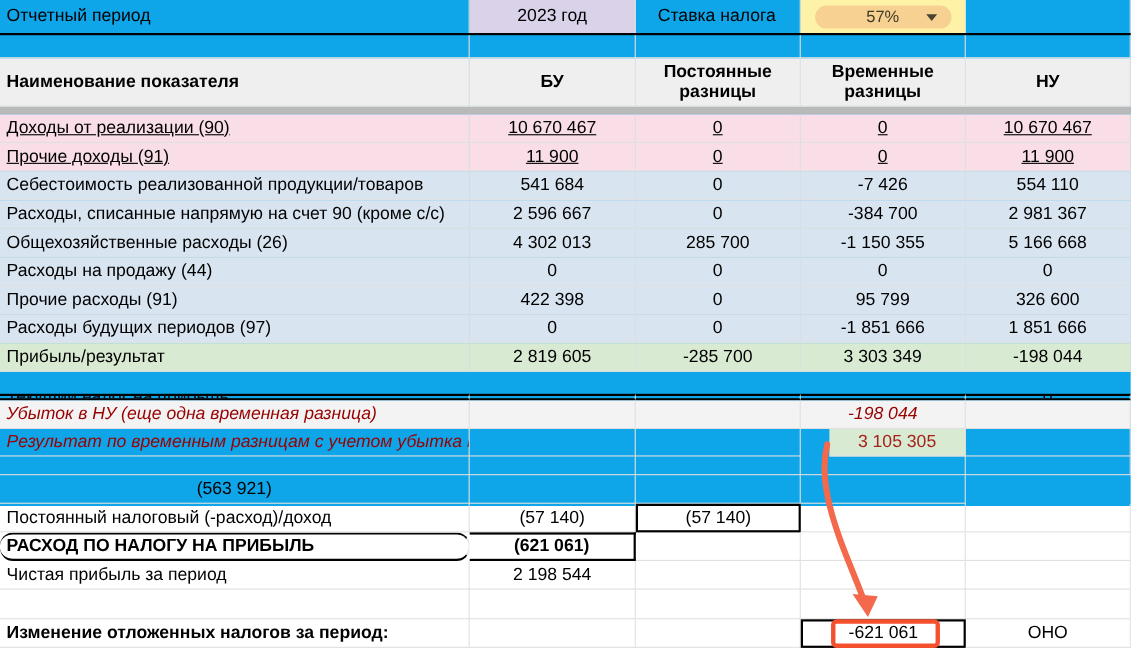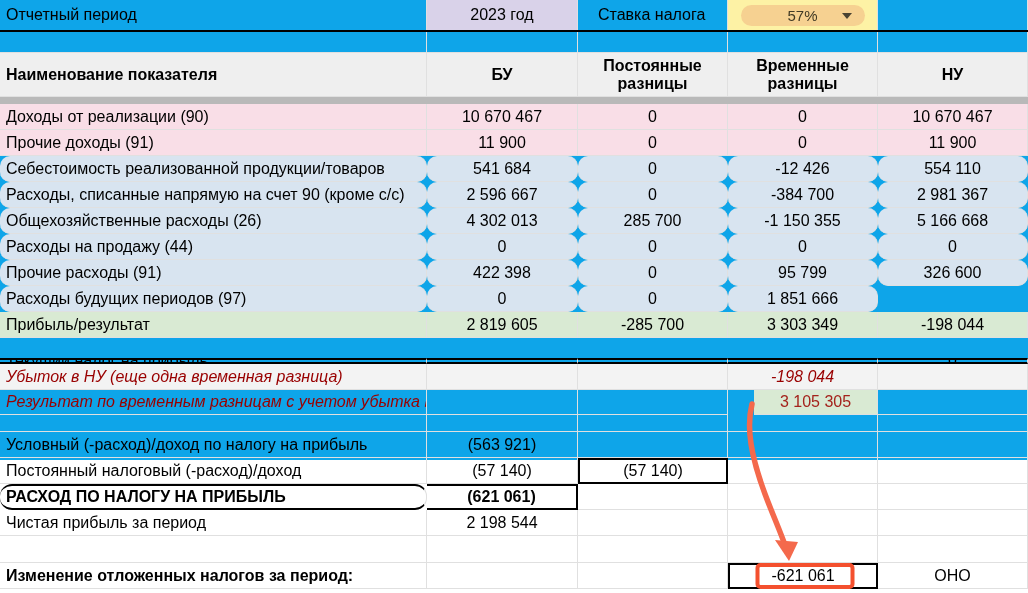--- a/index.html
+++ b/index.html
@@ -21,22 +21,22 @@
   .chip .chev{position:absolute;right:13px;top:8px;width:0;height:0;
         border-left:5.5px solid transparent;border-right:5.5px solid transparent;border-top:6px solid #4a4332;}
   
   .spacer1{height:21px;}
   .headrow{height:44px;}
   .headrow .cell{background:#efefef;font-weight:700;text-align:center;line-height:1.12;white-space:normal;}
   .headrow .cell.label{text-align:left;}
   .band{height:7px;background:#b9b9b9;}
   
   .trow{height:26px;}
-  .type-income .cell{background:#f9dee7;}
-  .type-expense .cell{background:#d8e4f0;border-radius:10px;}
+  .type-income .cell{background:#f9dee7;text-decoration:underline;}
+  .type-expense .cell{background:#d8e4f0;}
   .type-result .cell{background:#d9ead3;}
   .type-note .cell{background:#f3f3f3;}
   .mod-h25{height:25px;} .mod-h17{height:17px;} .mod-h27{height:27px;}
   .mod-tax-current .cell{border-top:2px solid #000;border-bottom:2px solid #000;margin-top:20px;}
   .mod-red-italic .cell.label{color:#990000;font-style:italic;}
   .mod-d-red-italic .col-d{color:#990000;font-style:italic;}
   .mod-d-green .col-d{background:#d9ead3;}
   .mod-d-red .col-d{color:#a4231c;margin-left:26px;}
   .mod-box-c .col-c{border:2px solid #000;}
   .mod-bold .cell{font-weight:700;}
@@ -96,21 +96,21 @@
         <div class="cell label">Прочие доходы (91)</div>
         <div class="cell val col-b">11 900</div>
         <div class="cell val col-c">0</div>
         <div class="cell val col-d">0</div>
         <div class="cell val col-e">11 900</div>
       </div>
       <div class="grid-row trow type-expense">
         <div class="cell label">Себестоимость реализованной продукции/товаров</div>
         <div class="cell val col-b">541 684</div>
         <div class="cell val col-c">0</div>
-        <div class="cell val col-d">-12 426</div>
+        <div class="cell val col-d">-7 426</div>
         <div class="cell val col-e">554 110</div>
       </div>
       <div class="grid-row trow type-expense">
         <div class="cell label">Расходы, списанные напрямую на счет 90 (кроме с/с)</div>
         <div class="cell val col-b">2 596 667</div>
         <div class="cell val col-c">0</div>
         <div class="cell val col-d">-384 700</div>
         <div class="cell val col-e">2 981 367</div>
       </div>
       <div class="grid-row trow type-expense">
@@ -131,20 +131,21 @@
         <div class="cell label">Прочие расходы (91)</div>
         <div class="cell val col-b">422 398</div>
         <div class="cell val col-c">0</div>
         <div class="cell val col-d">95 799</div>
         <div class="cell val col-e">326 600</div>
       </div>
       <div class="grid-row trow type-expense">
         <div class="cell label">Расходы будущих периодов (97)</div>
         <div class="cell val col-b">0</div>
         <div class="cell val col-c">0</div>
+        <div class="cell val col-d">-1 851 666</div>
         <div class="cell val col-e">1 851 666</div>
       </div>
       <div class="grid-row trow type-result">
         <div class="cell label">Прибыль/результат</div>
         <div class="cell val col-b">2 819 605</div>
         <div class="cell val col-c">-285 700</div>
         <div class="cell val col-d">3 303 349</div>
         <div class="cell val col-e">-198 044</div>
       </div>
       <div class="grid-row trow type-plain mod-tax-current">
@@ -169,21 +170,20 @@
         <div class="cell val col-e"></div>
       </div>
       <div class="grid-row trow type-blank mod-h17">
         <div class="cell label"></div>
         <div class="cell val col-b"></div>
         <div class="cell val col-c"></div>
         <div class="cell val col-d"></div>
         <div class="cell val col-e"></div>
       </div>
       <div class="grid-row trow type-plain">
-        <div class="cell label">Условный (-расход)/доход по налогу на прибыль</div>
         <div class="cell val col-b">(563 921)</div>
         <div class="cell val col-c"></div>
         <div class="cell val col-d"></div>
         <div class="cell val col-e"></div>
       </div>
       <div class="grid-row trow type-plain mod-box-c">
         <div class="cell label">Постоянный налоговый (-расход)/доход</div>
         <div class="cell val col-b">(57 140)</div>
         <div class="cell val col-c">(57 140)</div>
         <div class="cell val col-d"></div>

